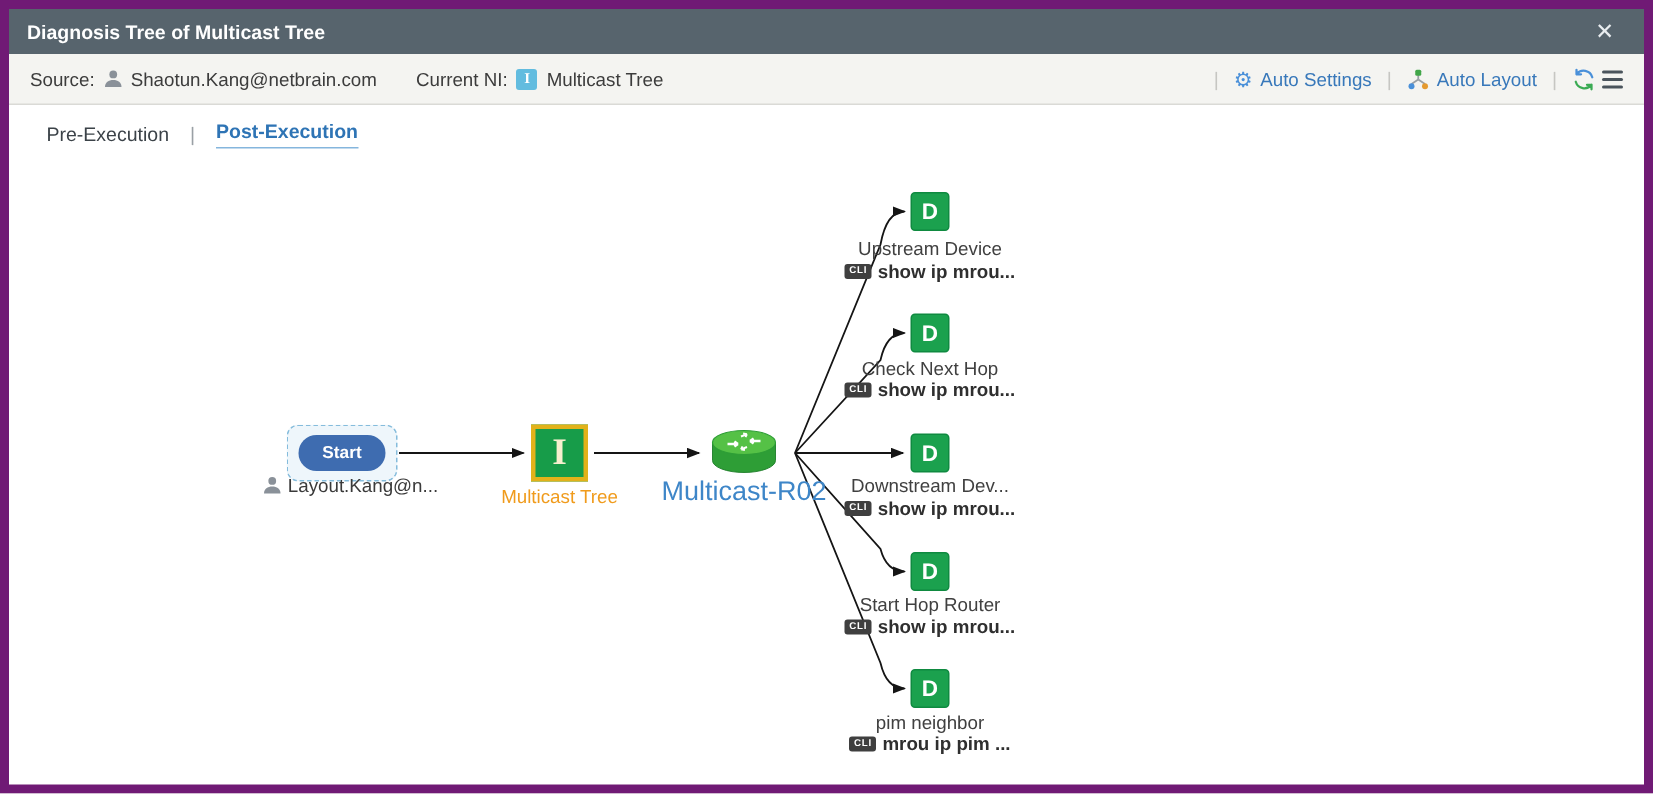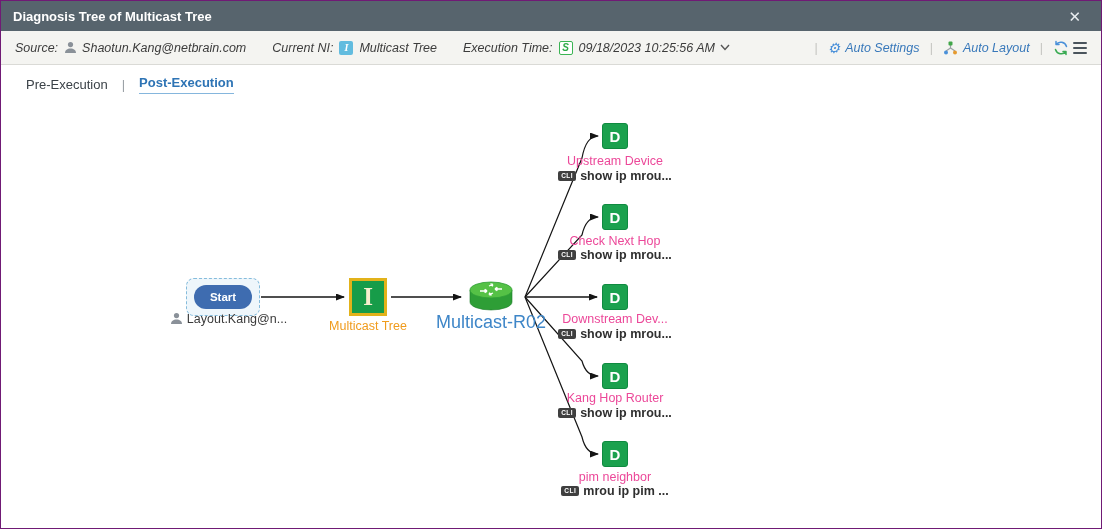--- a/index.html
+++ b/index.html
@@ -1,37 +1,37 @@
 <!DOCTYPE html>
 <html><head>
 <meta charset="utf-8">
 <style>
   * { margin: 0; padding: 0; box-sizing: border-box; }
   html, body { background: #e9e9e9; }
   body { font-family: "Liberation Sans", sans-serif; }
   #window {
     position: relative; width: 1102px; height: 529px;
-    background: #fff; border: 1px solid #701a75; overflow: hidden;
+    background: #fff; border: 6px solid #701a75; overflow: hidden;
   }
   
   .titlebar {
     position: absolute; top: 0; left: 0; right: 0; height: 30px;
     background: #57646d; color: #fff; display: flex; align-items: center;
     padding: 0 12px; font-size: 13px; font-weight: bold;
   }
   .titlebar .close {
     margin-left: auto; font-size: 15px; font-weight: normal; color: #e9edf0;
     cursor: pointer; padding: 0 8px; line-height: 1;
   }
   
   .toolbar {
     position: absolute; top: 30px; left: 0; right: 0; height: 34px;
     background: #f4f4f1; border-bottom: 1px solid #dadad6;
     display: flex; padding: 0 14px;
-    font-size: 12.5px; color: #3c3c3c; white-space: nowrap; font-style: italic;
+    font-size: 12.5px; color: #3c3c3c; white-space: nowrap;
   }
   .tb-group { display: flex; align-items: center; }
   .tb-label { margin-right: 6px; }
   .tb-gap { width: 26px; }
   .badge-i {
     display: inline-flex; align-items: center; justify-content: center;
     width: 14px; height: 14px; border-radius: 2px; background: #62bcdf;
     color: #fff; font-size: 10px; font-weight: bold; margin-right: 6px;
     font-family: "Liberation Serif", serif;
   }
@@ -102,21 +102,21 @@
   }
   
   .dnode {
     width: 26px; height: 26px; background: #1ba14e; border: 1px solid #0f8a40;
     border-radius: 3px; color: #fff; font-weight: bold; font-size: 15px;
     display: flex; align-items: center; justify-content: center; cursor: pointer;
     position: absolute; left: 601px; z-index: 2;
   }
   .dlabel {
     position: absolute; left: 529px; width: 170px; text-align: center;
-    color: #ec4899; font-size: 12.5px; cursor: pointer; z-index: 2;
+    color: #404040; font-size: 12.5px; cursor: pointer; z-index: 2;
   }
   .clirow {
     position: absolute; left: 529px; width: 170px; display: flex;
     align-items: center; justify-content: center; gap: 4px; z-index: 2;
   }
   .clibadge {
     background: #3f3f3f; color: #fff; font-size: 6.5px; font-weight: bold;
     padding: 2px 3px; border-radius: 2px; letter-spacing: 0.5px; line-height: 1;
   }
   .clitext { font-size: 12.5px; color: #2f2f2f; white-space: nowrap; font-weight: bold; }
@@ -142,30 +142,20 @@
       </span>
       <span>Shaotun.Kang@netbrain.com</span>
     </div>
     <div class="tb-gap"></div>
     <div class="tb-group">
       <span class="tb-label">Current NI:</span>
       <span class="badge-i">I</span>
       <span>Multicast Tree</span>
     </div>
     <div class="tb-gap"></div>
-    <div class="tb-group">
-      <span class="tb-label">Execution Time:</span>
-      <span class="badge-s">S</span>
-      <span>09/18/2023 10:25:56 AM</span>
-      <span class="chevron">
-        <svg width="10" height="7" viewBox="0 0 10 7">
-            <polyline points="1,1 5,5.5 9,1" fill="none" stroke="#555" stroke-width="1.4"></polyline>
-          </svg>
-      </span>
-    </div>
     <div class="tb-right">
       <span class="tb-sep">|</span>
       <span class="blue-action">
         <span class="ico gear-glyph">⚙</span>
         <span>Auto Settings</span>
       </span>
       <span class="tb-sep">|</span>
       <span class="blue-action">
         <span class="ico">
           <svg width="15" height="14" viewBox="0 0 15 14">
@@ -262,21 +252,21 @@
     </div>
 
     <div class="dnode" style="top:283px">D</div>
     <div class="dlabel" style="top:311px">Downstream Dev...</div>
     <div class="clirow" style="top:326px">
       <span class="clibadge">CLI</span>
       <span class="clitext">show ip mrou...</span>
     </div>
 
     <div class="dnode" style="top:362px">D</div>
-    <div class="dlabel" style="top:390px">Kang Hop Router</div>
+    <div class="dlabel" style="top:390px">Start Hop Router</div>
     <div class="clirow" style="top:405px">
       <span class="clibadge">CLI</span>
       <span class="clitext">show ip mrou...</span>
     </div>
 
     <div class="dnode" style="top:440px">D</div>
     <div class="dlabel" style="top:469px">pim neighbor</div>
     <div class="clirow" style="top:483px">
       <span class="clibadge">CLI</span>
       <span class="clitext">mrou ip pim ...</span>

